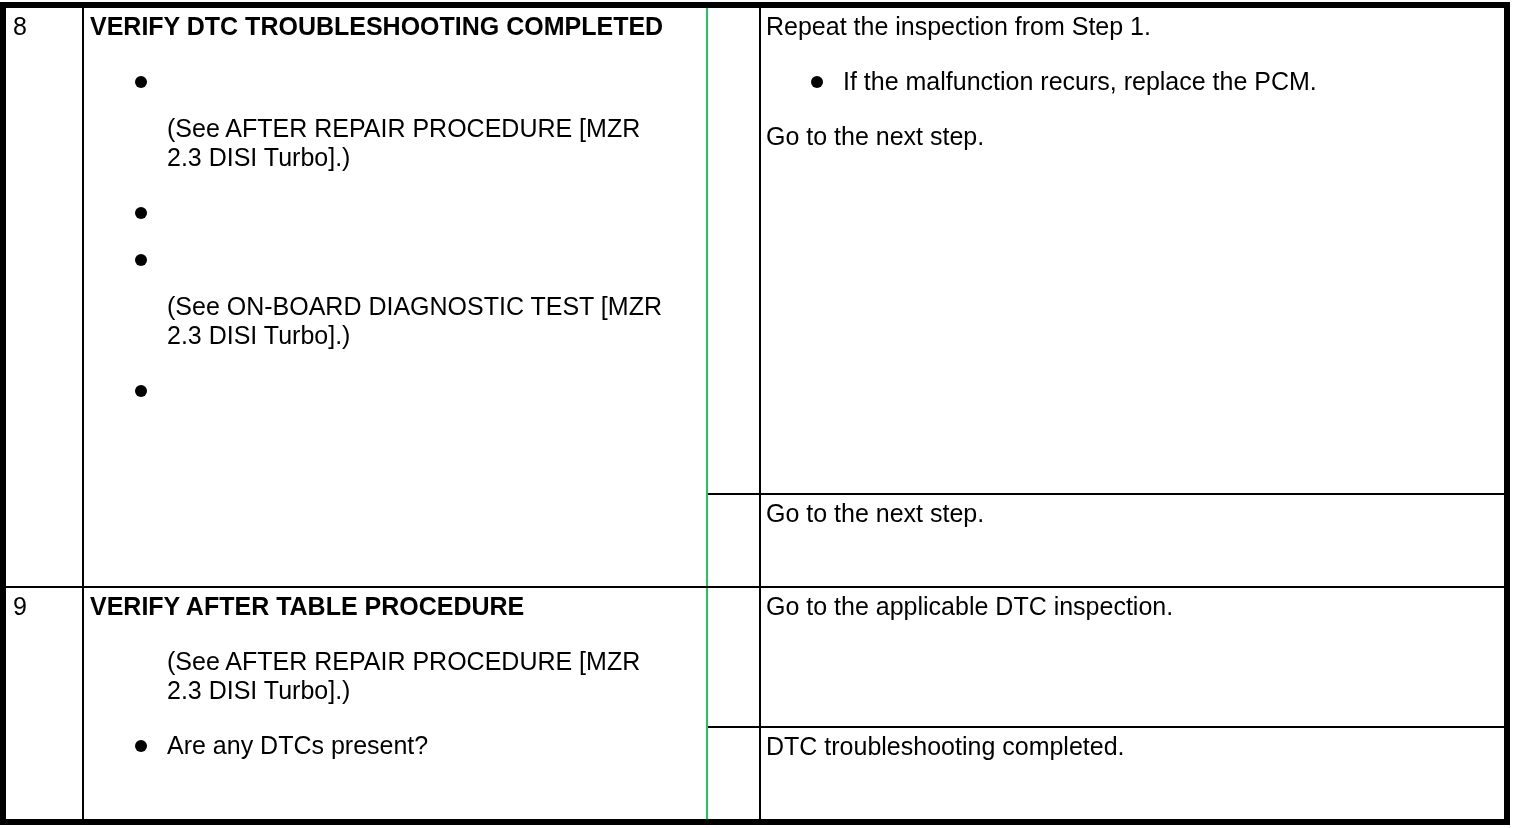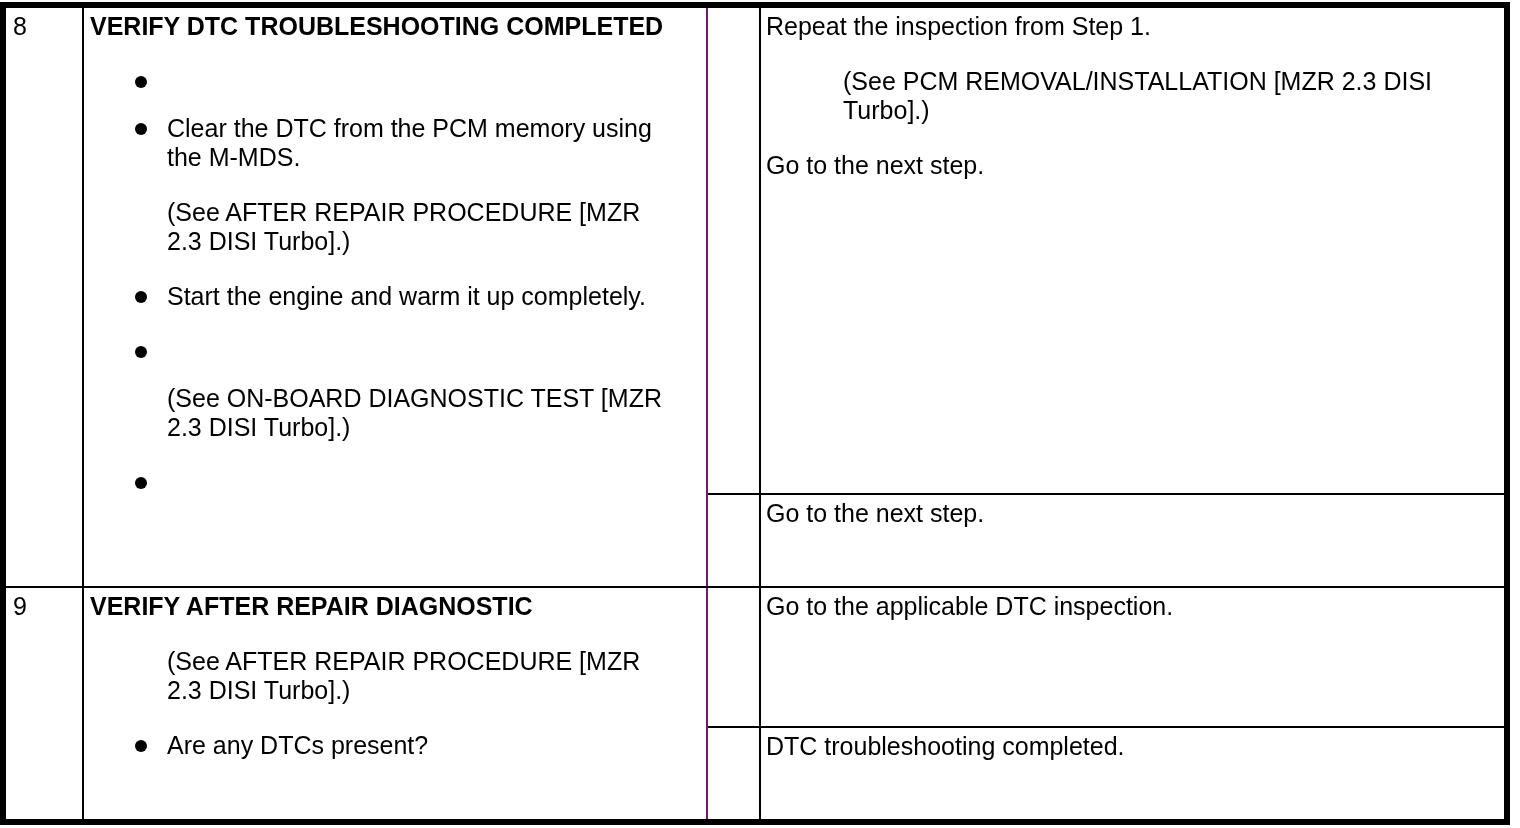--- a/index.html
+++ b/index.html
@@ -34,21 +34,21 @@
 
   .cell { box-sizing: border-box; overflow: hidden; }
 
   .step-cell {
     width: 78px;
     border-right: 2px solid #000;
     padding: 4px 4px 0 7px;
   }
   .desc-cell {
     width: 624px;
-    border-right: 2px solid #701a75;
+    border-right: 2px solid #22c55e;
     padding: 4px 4px 0 6px;
   }
   .right-stack {
     width: 796px;
     display: flex;
     flex-direction: column;
   }
   .subrow {
     display: flex;
     box-sizing: border-box;
@@ -96,60 +96,57 @@
 <div class="doc-table">
 
   <div class="trow row8">
     <div class="cell step-cell">
       <span>8</span>
     </div>
     <div class="cell desc-cell">
       <div class="heading">VERIFY DTC TROUBLESHOOTING COMPLETED</div>
       <div>
           <div class="blk bullet"><span class="dot"></span></div>
-          <div class="blk bullet"><span class="dot"></span><span class="btxt">Clear the DTC from the PCM memory using
-the M-MDS.</span></div>
           <div class="blk note">(See AFTER REPAIR PROCEDURE [MZR
 2.3 DISI Turbo].)</div>
-          <div class="blk bullet"><span class="dot"></span><span class="btxt">Start the engine and warm it up completely.</span></div>
+          <div class="blk bullet"><span class="dot"></span></div>
           <div class="blk bullet"><span class="dot"></span></div>
           <div class="blk note">(See ON-BOARD DIAGNOSTIC TEST [MZR
 2.3 DISI Turbo].)</div>
           <div class="blk bullet"><span class="dot"></span></div>
         </div>
     </div>
     <div class="right-stack">
       <div class="subrow yes bordered">
         <div class="cell yn-cell">
           
         </div>
         <div class="cell result-cell">
             <div class="blk p">Repeat the inspection from Step 1.</div>
-            <div class="blk note">(See PCM REMOVAL/INSTALLATION [MZR 2.3 DISI
-Turbo].)</div>
+            <div class="blk bullet"><span class="dot"></span><span class="btxt">If the malfunction recurs, replace the PCM.</span></div>
             <div class="blk p">Go to the next step.</div>
           </div>
       </div>
       <div class="subrow no">
         <div class="cell yn-cell">
           
         </div>
         <div class="cell result-cell">
             <div class="blk p">Go to the next step.</div>
           </div>
       </div>
     </div>
   </div>
 
   <div class="trow row9">
     <div class="cell step-cell">
       <span>9</span>
     </div>
     <div class="cell desc-cell">
-      <div class="heading">VERIFY AFTER REPAIR DIAGNOSTIC</div>
+      <div class="heading">VERIFY AFTER TABLE PROCEDURE</div>
       <div>
           <div class="blk note">(See AFTER REPAIR PROCEDURE [MZR
 2.3 DISI Turbo].)</div>
           <div class="blk bullet"><span class="dot"></span><span class="btxt">Are any DTCs present?</span></div>
         </div>
     </div>
     <div class="right-stack">
       <div class="subrow yes bordered">
         <div class="cell yn-cell">
           

